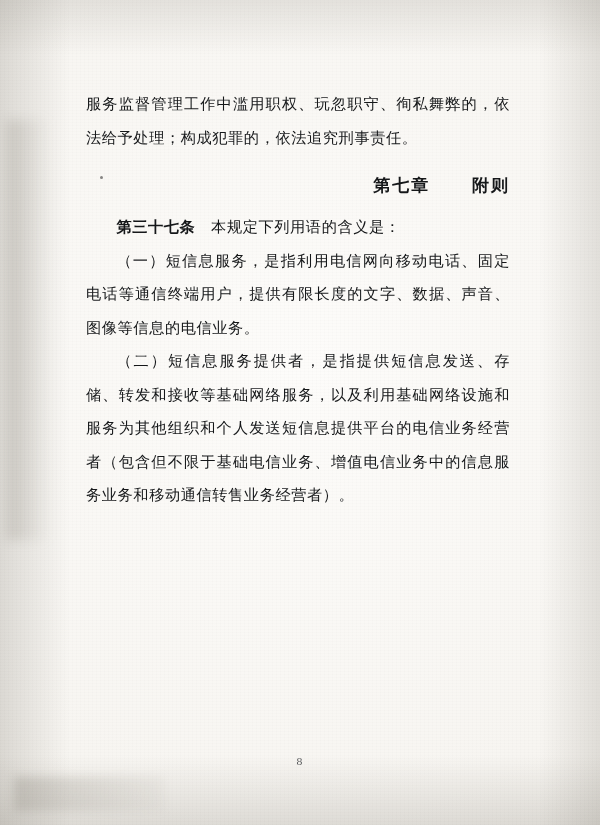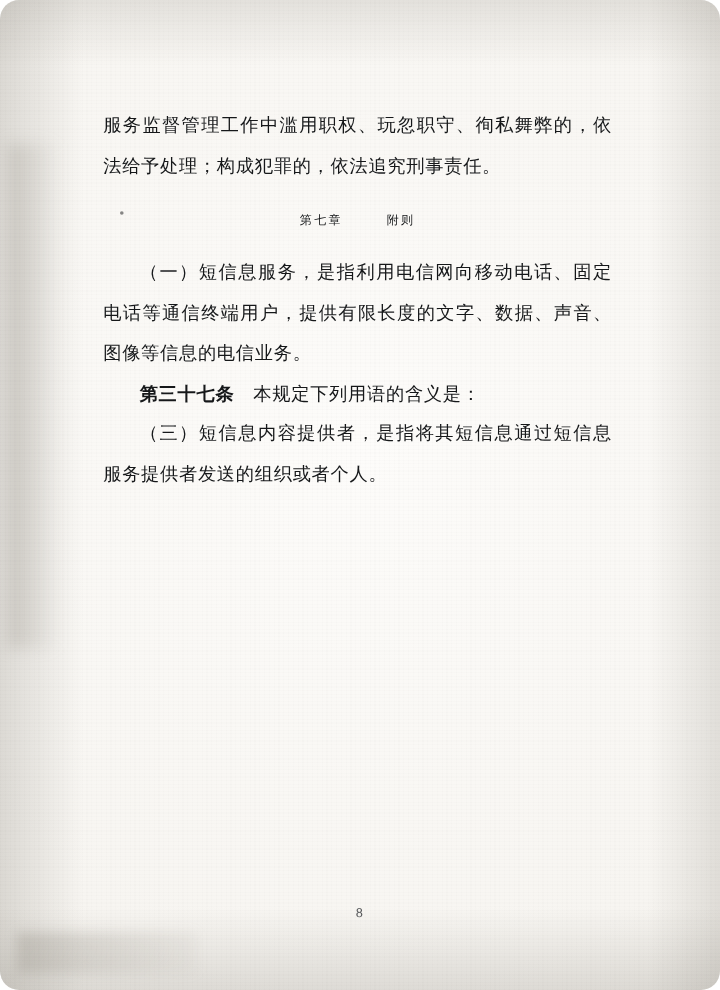--- a/index.html
+++ b/index.html
@@ -13,21 +13,20 @@
     font-family: "DejaVu Sans", sans-serif;
     overflow: hidden;
   }
   .page {
     position: relative;
     width: 600px;
     height: 825px;
     background:
       radial-gradient(ellipse 120% 90% at 50% 45%, #fdfcfa 0%, #f7f5f1 60%, #efece6 100%);
     overflow: hidden;
-    border-radius: 16px;
   }
   
   .grain {
     position: absolute;
     inset: 0;
     pointer-events: none;
     background:
       repeating-linear-gradient(0deg, rgba(0,0,0,0.012) 0px, rgba(0,0,0,0.012) 1px, rgba(255,255,255,0) 1px, rgba(255,255,255,0) 3px),
       repeating-linear-gradient(90deg, rgba(0,0,0,0.010) 0px, rgba(0,0,0,0.010) 1px, rgba(255,255,255,0) 1px, rgba(255,255,255,0) 4px);
     opacity: 0.85;
@@ -89,23 +88,23 @@
   .para {
     margin: 0;
     white-space: pre-wrap;
     word-break: break-all;
   }
   .para.indent {
     text-indent: 2em;
   }
   .chapter-heading {
     margin: 10px 0 6px 0;
-    text-align: center;
-    font-weight: normal;
-    font-size: 10px;
+    text-align: right;
+    font-weight: bold;
+    font-size: 17px;
     letter-spacing: 2px;
     line-height: 40px;
   }
   .chapter-heading .gap {
     display: inline-block;
     width: 26px;
   }
   .article-lead {
     font-weight: bold;
   }
@@ -145,26 +144,26 @@
   <div class="doc-body">
 
     <p class="para">服务监督管理工作中滥用职权、玩忽职守、徇私舞弊的，依法给予处理；构成犯罪的，依法追究刑事责任。</p>
 
     <div class="chapter-heading">
       <span>第七章</span>
       <span class="gap"></span>
       <span>附则</span>
     </div>
 
+    <p class="para indent"><span class="article-lead">第三十七条</span>　本规定下列用语的含义是：</p>
+
     <p class="para indent">（一）短信息服务，是指利用电信网向移动电话、固定电话等通信终端用户，提供有限长度的文字、数据、声音、图像等信息的电信业务。</p>
 
-    <p class="para indent"><span class="article-lead">第三十七条</span>　本规定下列用语的含义是：</p>
+    <p class="para indent">（二）短信息服务提供者，是指提供短信息发送、存储、转发和接收等基础网络服务，以及利用基础网络设施和服务为其他组织和个人发送短信息提供平台的电信业务经营者（包含但不限于基础电信业务、增值电信业务中的信息服务业务和移动通信转售业务经营者）。</p>
 
-
-    <p class="para indent">（三）短信息内容提供者，是指将其短信息通过短信息服务提供者发送的组织或者个人。</p>
 
 
 
 
   </div>
 
   <div class="ink-dot"></div>
 
   <div class="page-number">8</div>
 

